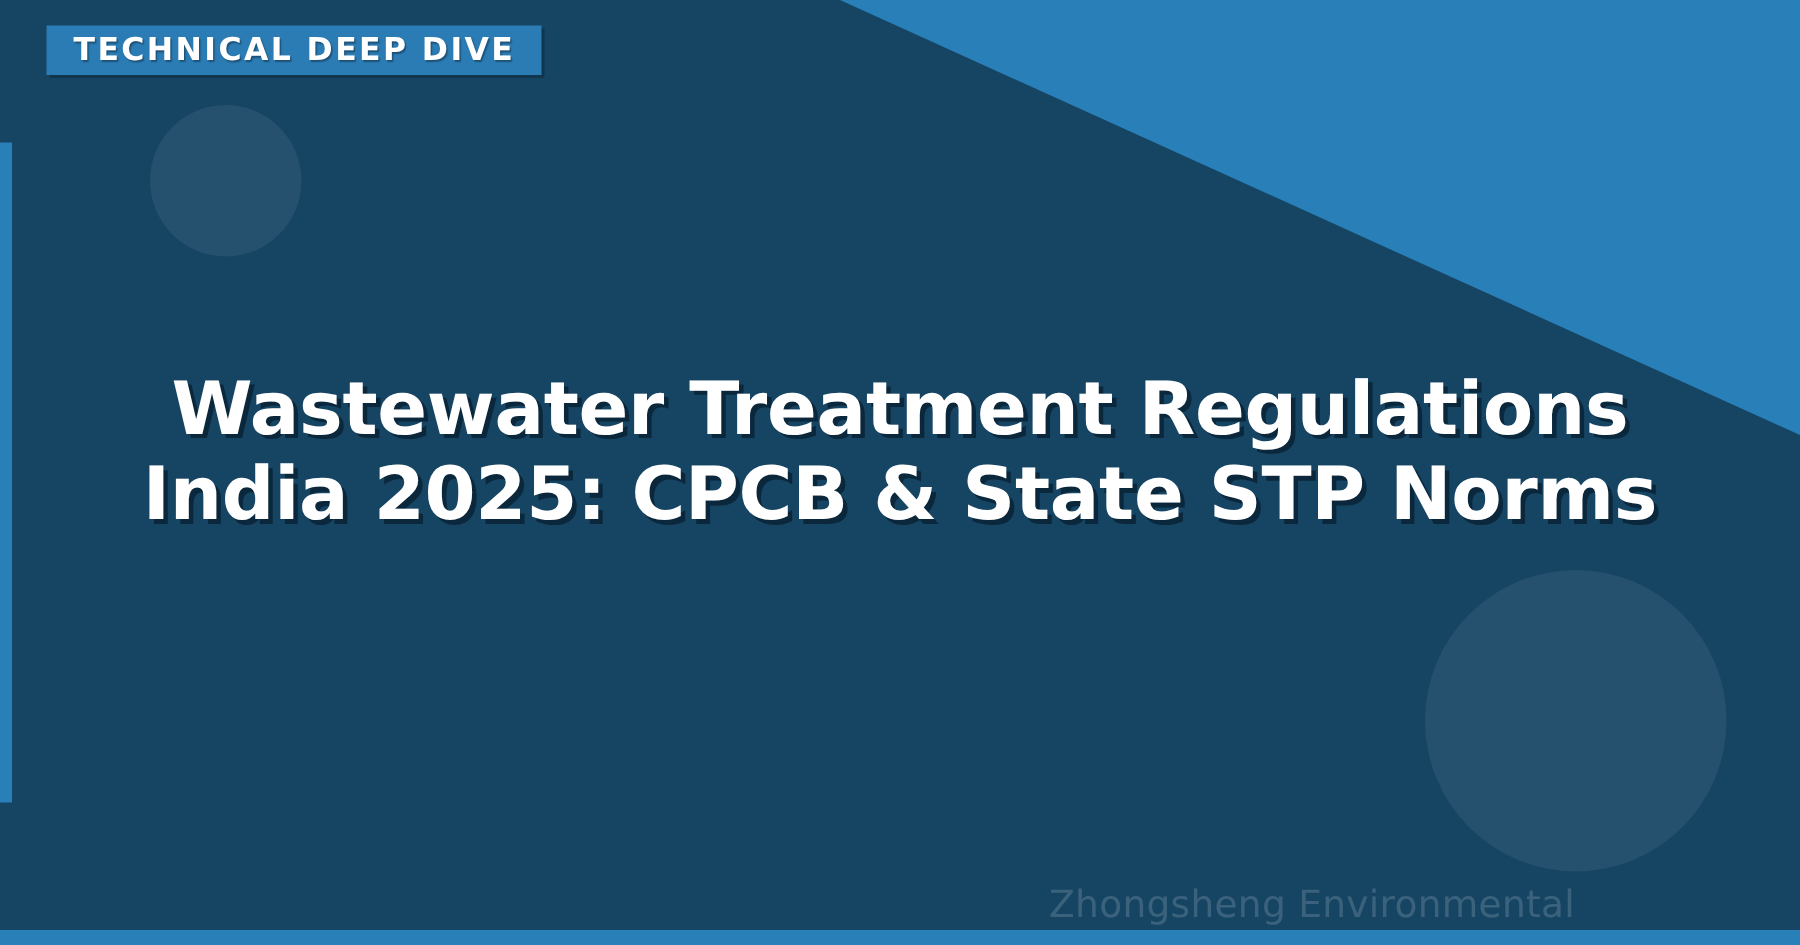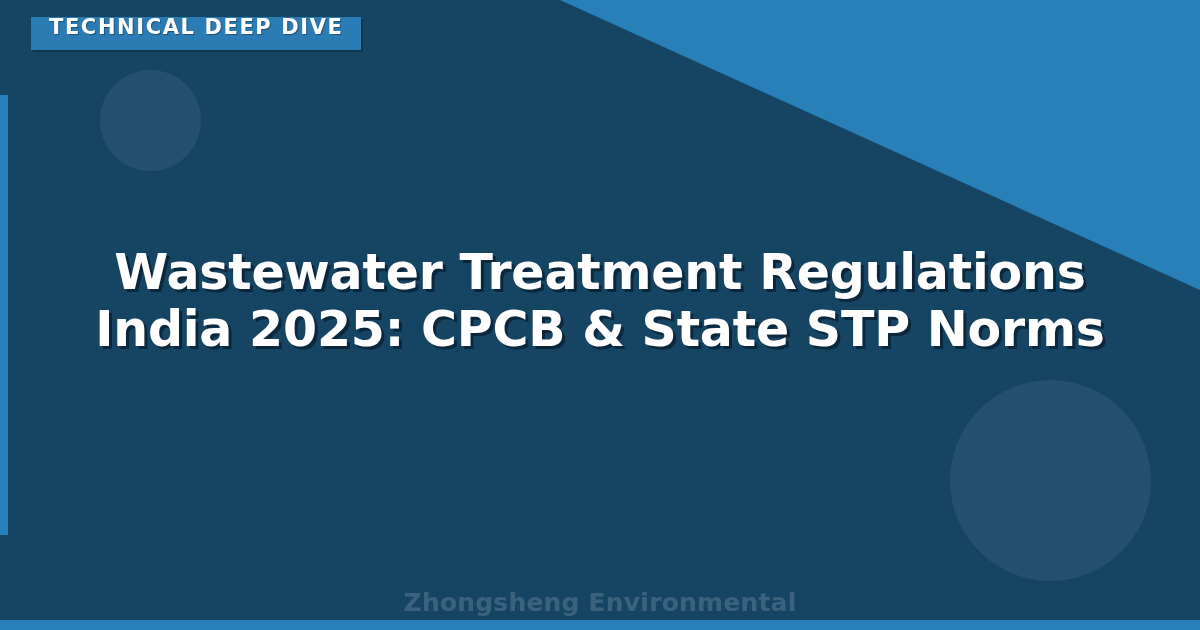--- a/index.html
+++ b/index.html
@@ -65,20 +65,21 @@
   }
 
   
   .badge {
     position: absolute;
     left: 31px;
     top: 17px;
     height: 33px;
     padding: 0 18px;
     display: flex;
+    align-items: center;
     background: #2b7cb5;
     box-shadow: 2px 2px 0 rgba(0, 0, 0, 0.22);
     z-index: 6;
   }
   .badge-label {
     color: #ffffff;
     font-size: 21px;
     font-weight: bold;
     letter-spacing: 1.6px;
     line-height: 1;
@@ -132,24 +133,24 @@
     letter-spacing: 0.3px;
     line-height: 1;
     white-space: nowrap;
   }
   .footer-brand {
     position: absolute;
     left: 50%;
     transform: translateX(-50%);
     top: 589px;
     width: 900px;
-    text-align: center;
+    text-align: right;
     color: rgba(255, 255, 255, 0.16);
     font-size: 25px;
-    font-weight: bold;
+    font-weight: normal;
     letter-spacing: 0.2px;
     line-height: 1.1;
     white-space: nowrap;
     z-index: 6;
   }
 </style>
 </head>
 <body>
 
 <div id="card">

